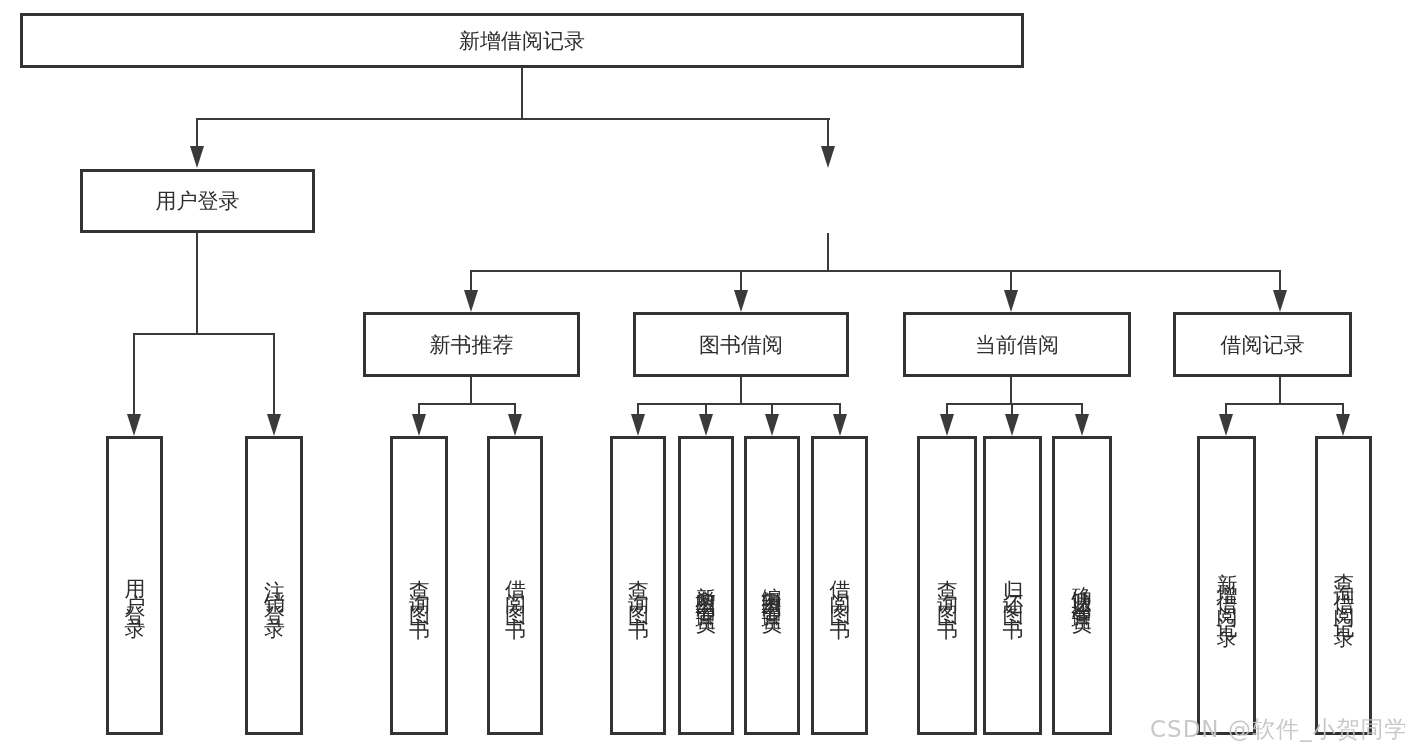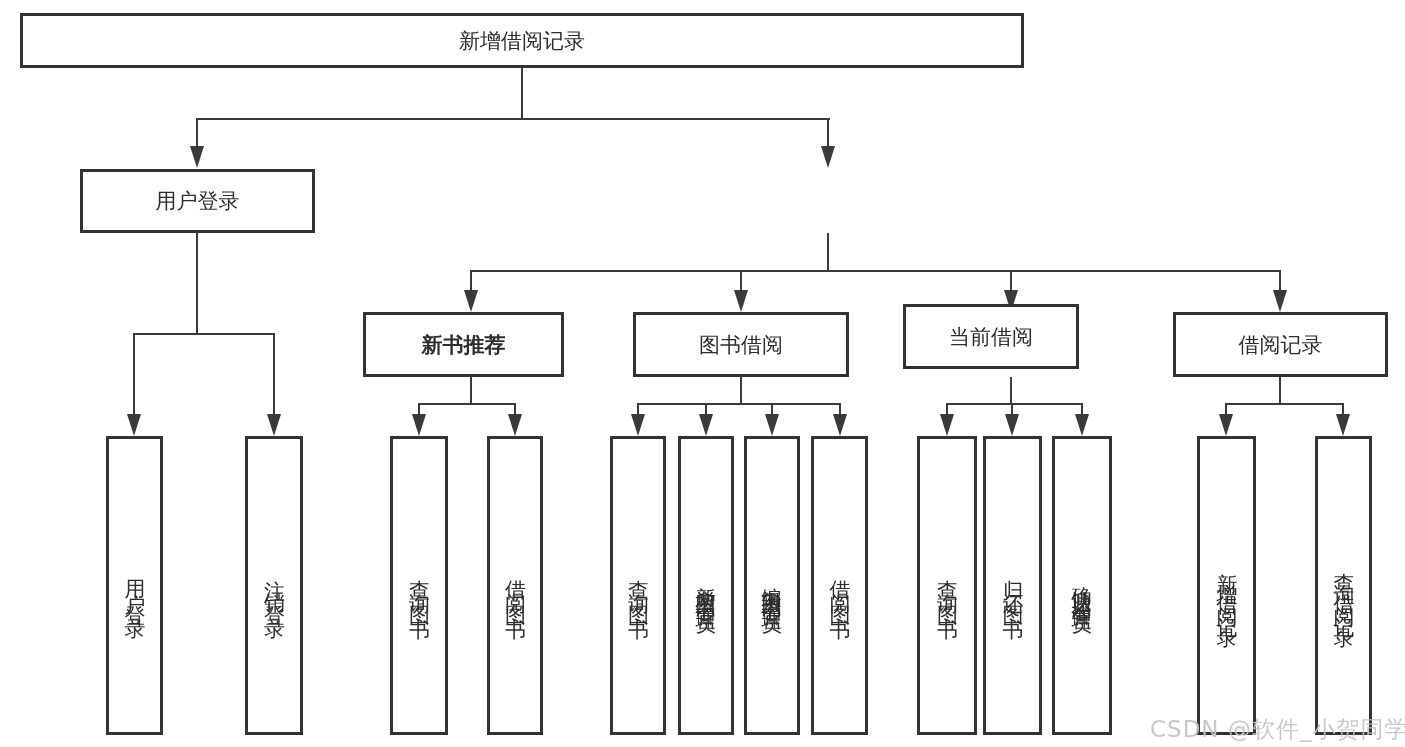--- a/index.html
+++ b/index.html
@@ -82,24 +82,24 @@
   <div class="hline" style="left:470px;top:270px;width:811px;height:2px;"></div>
   <div class="vline" style="left:470px;top:272px;width:2px;height:18px;"></div>
   <div class="arrow" style="left:464px;top:290px;"></div>
   <div class="vline" style="left:740px;top:272px;width:2px;height:18px;"></div>
   <div class="arrow" style="left:734px;top:290px;"></div>
   <div class="vline" style="left:1010px;top:272px;width:2px;height:18px;"></div>
   <div class="arrow" style="left:1004px;top:290px;"></div>
   <div class="vline" style="left:1279px;top:272px;width:2px;height:18px;"></div>
   <div class="arrow" style="left:1273px;top:290px;"></div>
 
-  <div class="box" style="left:363px;top:312px;width:201px;height:65px;font-weight:bold;">新书推荐</div>
+  <div class="box" style="left:363px;top:312px;width:217px;height:65px;">新书推荐</div>
   <div class="box" style="left:633px;top:312px;width:216px;height:65px;">图书借阅</div>
-  <div class="box" style="left:903px;top:304px;width:176px;height:65px;font-family:Liberation Serif, serif;">当前借阅</div>
-  <div class="box" style="left:1173px;top:312px;width:215px;height:65px;text-align:right;">借阅记录</div>
+  <div class="box" style="left:903px;top:312px;width:228px;height:65px;font-family:Liberation Serif, serif;">当前借阅</div>
+  <div class="box" style="left:1173px;top:312px;width:179px;height:65px;text-align:right;">借阅记录</div>
 
   <div class="vline" style="left:470px;top:377px;width:2px;height:27px;"></div>
   <div class="hline" style="left:418px;top:403px;width:98px;height:2px;"></div>
   <div class="vline" style="left:418px;top:405px;width:2px;height:10px;"></div>
   <div class="arrow" style="left:412px;top:414px;"></div>
   <div class="vline" style="left:514px;top:405px;width:2px;height:10px;"></div>
   <div class="arrow" style="left:508px;top:414px;"></div>
 
   <div class="vline" style="left:740px;top:377px;width:2px;height:27px;"></div>
   <div class="hline" style="left:637px;top:403px;width:204px;height:2px;"></div>

